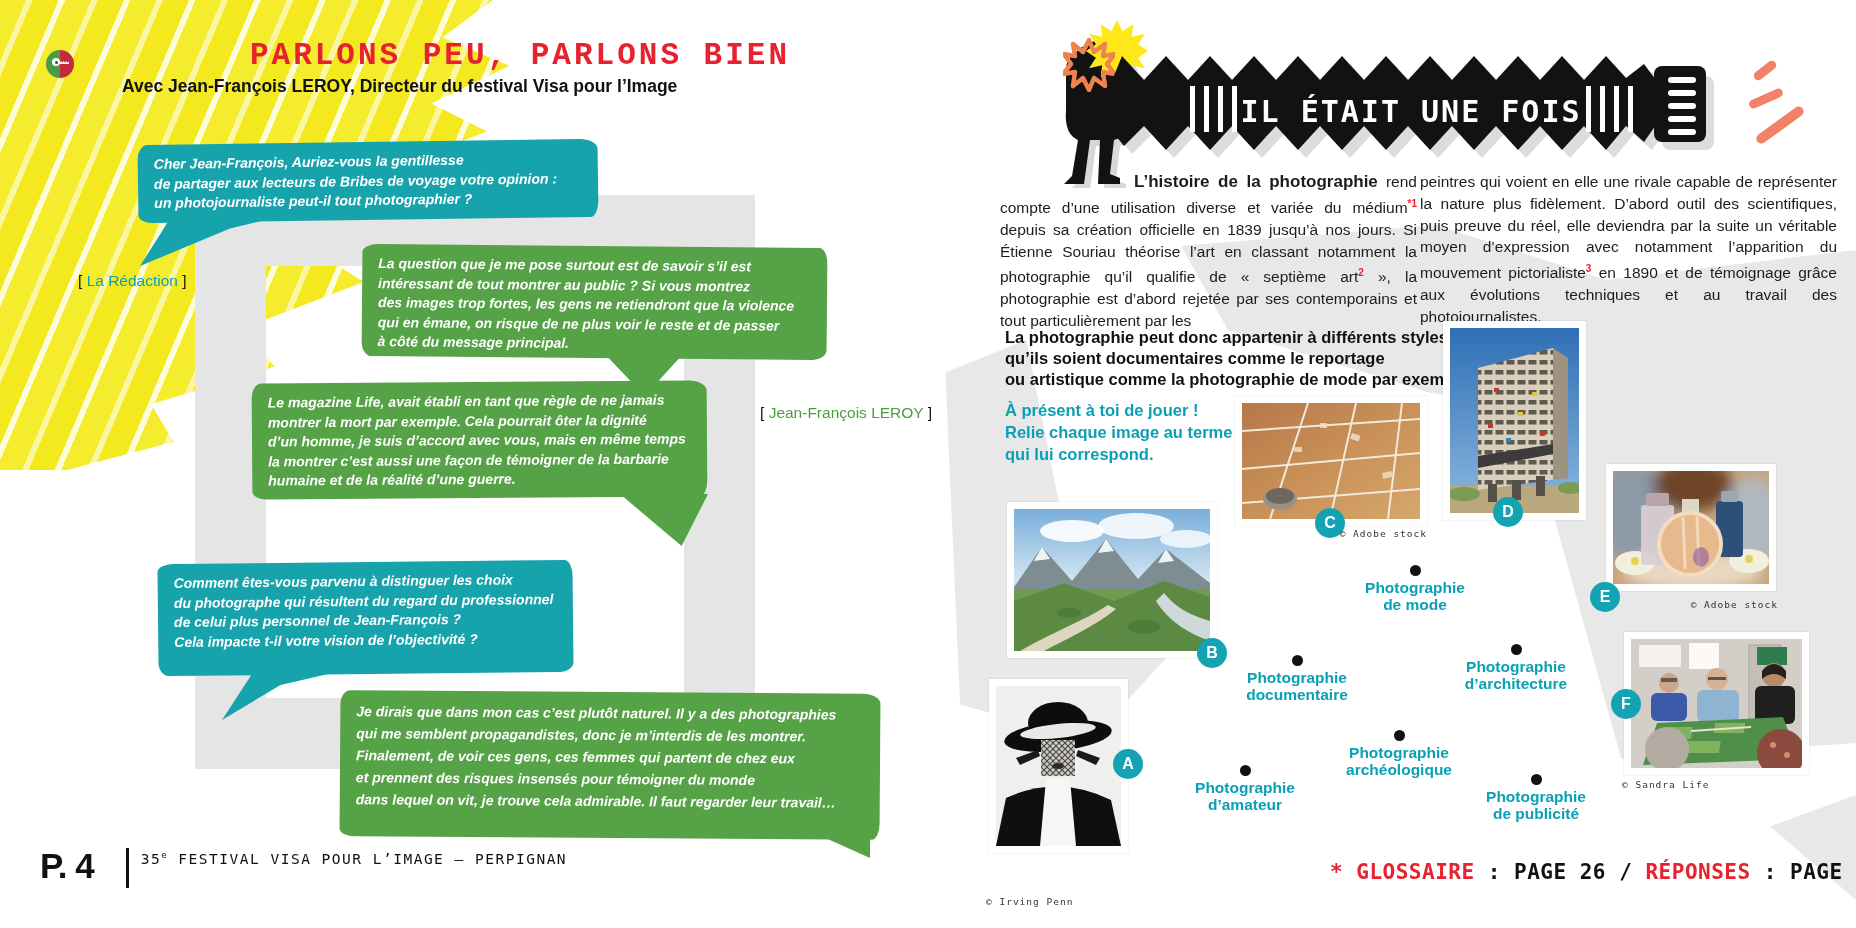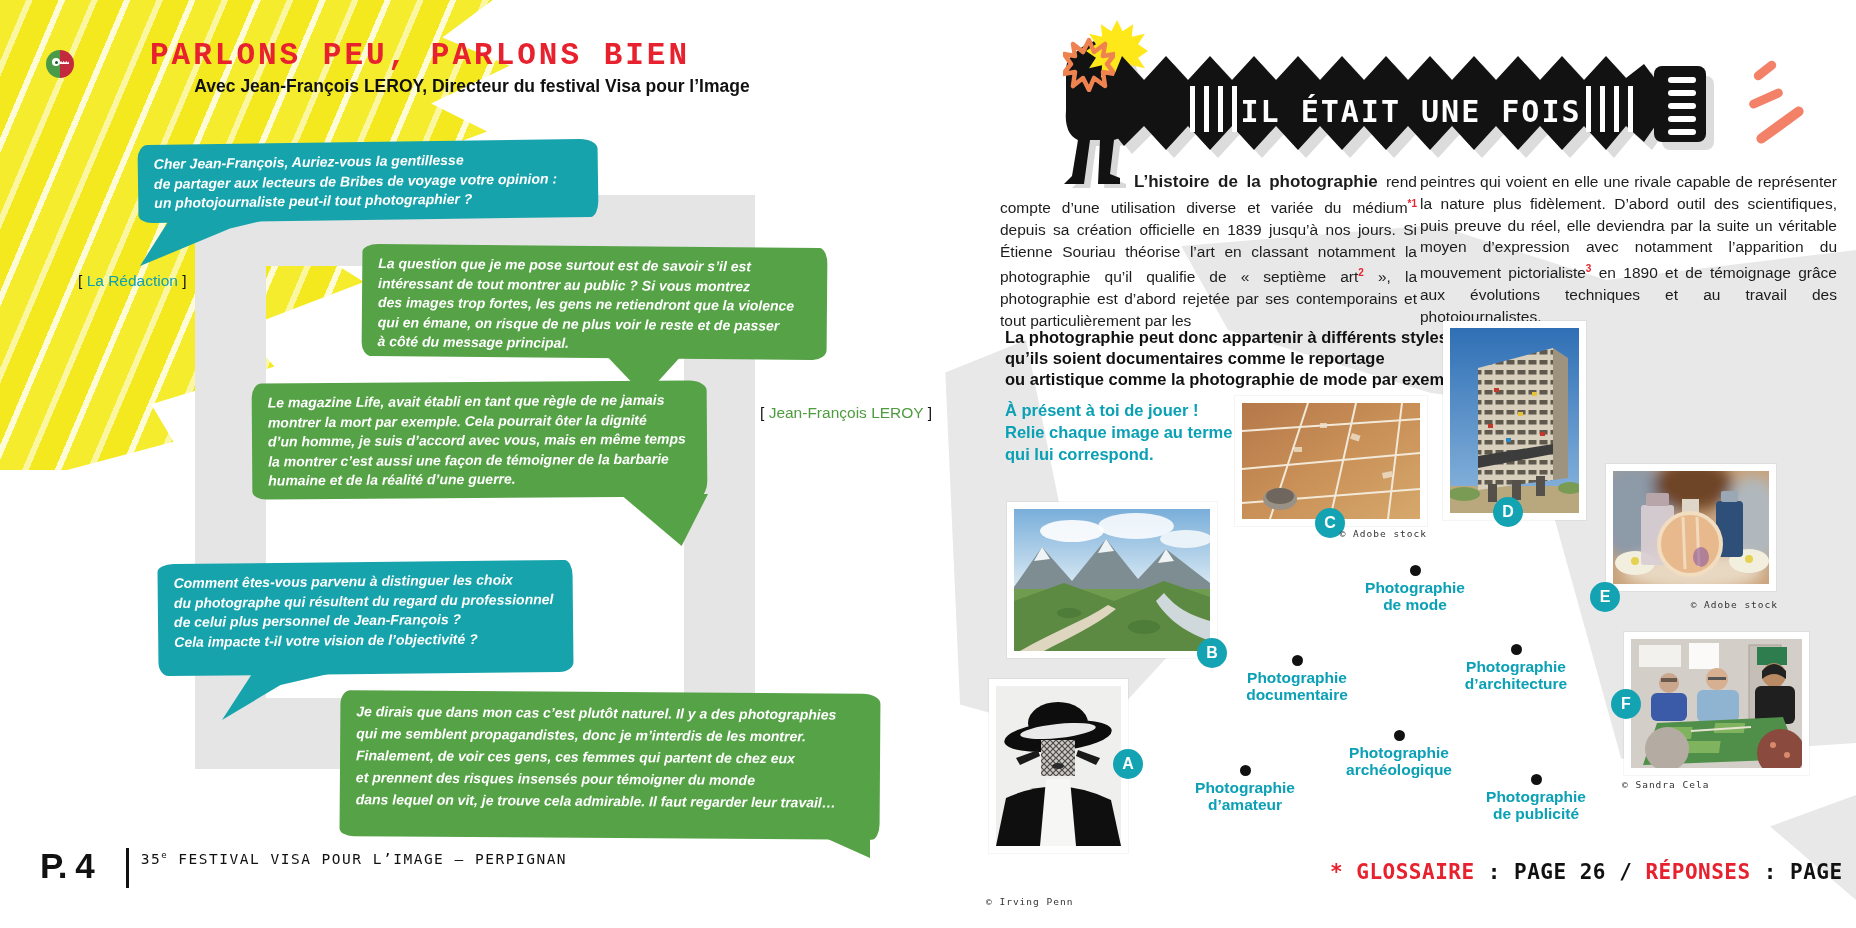--- a/index.html
+++ b/index.html
@@ -14,23 +14,23 @@
   .gray-ring{left:195px;top:195px;width:418px;height:432px;border:71px solid #e5e5e5;}
 
   .logo{left:46px;top:50px;width:28px;height:28px;border-radius:50%;
     background:linear-gradient(90deg,#4a9b47 50%,#c42a3d 50%);}
   .logo .eye-l{position:absolute;left:6px;top:8px;width:8px;height:8px;border-radius:50%;
     background:#fff;}
   .logo .eye-l::after{content:"";position:absolute;left:2.5px;top:2.5px;width:3px;height:3px;border-radius:50%;background:#1a5b2a;}
   .logo .eye-r{position:absolute;right:5px;top:11px;width:9px;height:3px;background:#fff;
     clip-path:polygon(0 40%,12% 0,25% 60%,40% 0,55% 60%,70% 0,85% 60%,100% 20%,100% 100%,0 100%);}
 
-  .page-title{left:150px;top:38px;width:640px;text-align:left;color:#e8212e;
+  .page-title{left:150px;top:38px;width:640px;text-align:right;color:#e8212e;
     font-family:"Liberation Mono",monospace;font-weight:700;font-size:31px;letter-spacing:3px;white-space:nowrap;}
-  .page-subtitle{left:112px;top:76px;width:720px;text-align:center;color:#111;
+  .page-subtitle{left:122px;top:76px;width:720px;text-align:left;color:#111;
     font-weight:700;font-size:17.5px;}
 
   
   .bubble{position:absolute;color:#fff;font-weight:700;font-style:italic;
     font-size:14px;line-height:19.5px;white-space:pre-line;padding:10px 16px;box-sizing:border-box;}
   .teal-bg{background:#17a3ac;}
   .green-bg{background:#56a246;}
   .b-r1{border-radius:10px 18px 8px 14px/14px 10px 16px 8px;}
   .b-r2{border-radius:16px 8px 14px 10px/8px 16px 10px 14px;}
   .tail{position:absolute;}
@@ -361,21 +361,21 @@
         <rect x="70" y="102" width="34" height="12" transform="skewX(-8)"></rect>
       </g>
     <path d="M60,92 L120,88" stroke="#e8e3d2" stroke-width="2"></path>
     <circle cx="36" cy="110" r="22" fill="#b4aca2"></circle>
     <circle cx="150" cy="114" r="24" fill="#8a4a3e"></circle>
       <circle cx="142" cy="106" r="3" fill="#d98a6a"></circle>
       <circle cx="156" cy="116" r="3" fill="#d98a6a"></circle>
   </svg>
 </div>
 <div class="badge" style="left:1611px;top:689px;">F</div>
-<div class="photo-caption" style="left:1622px;top:779px;">© Sandra Cela</div>
+<div class="photo-caption" style="left:1622px;top:779px;">© Sandra Life</div>
 
 <div class="term" style="left:1320px;top:565px;">
   <div class="dot"></div>
   <div class="txt"><span>Photographie</span><br><span>de mode</span></div>
 </div>
 <div class="term" style="left:1202px;top:655px;">
   <div class="dot"></div>
   <div class="txt"><span>Photographie</span><br><span>documentaire</span></div>
 </div>
 <div class="term" style="left:1421px;top:644px;">

